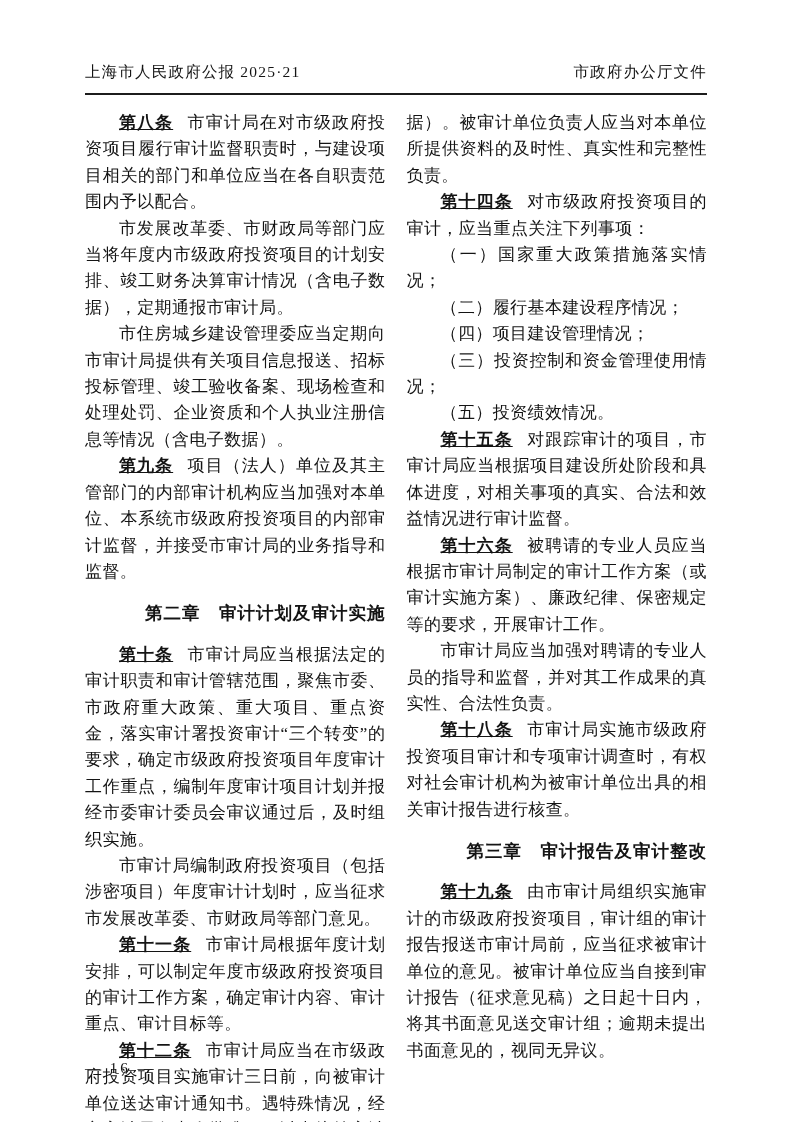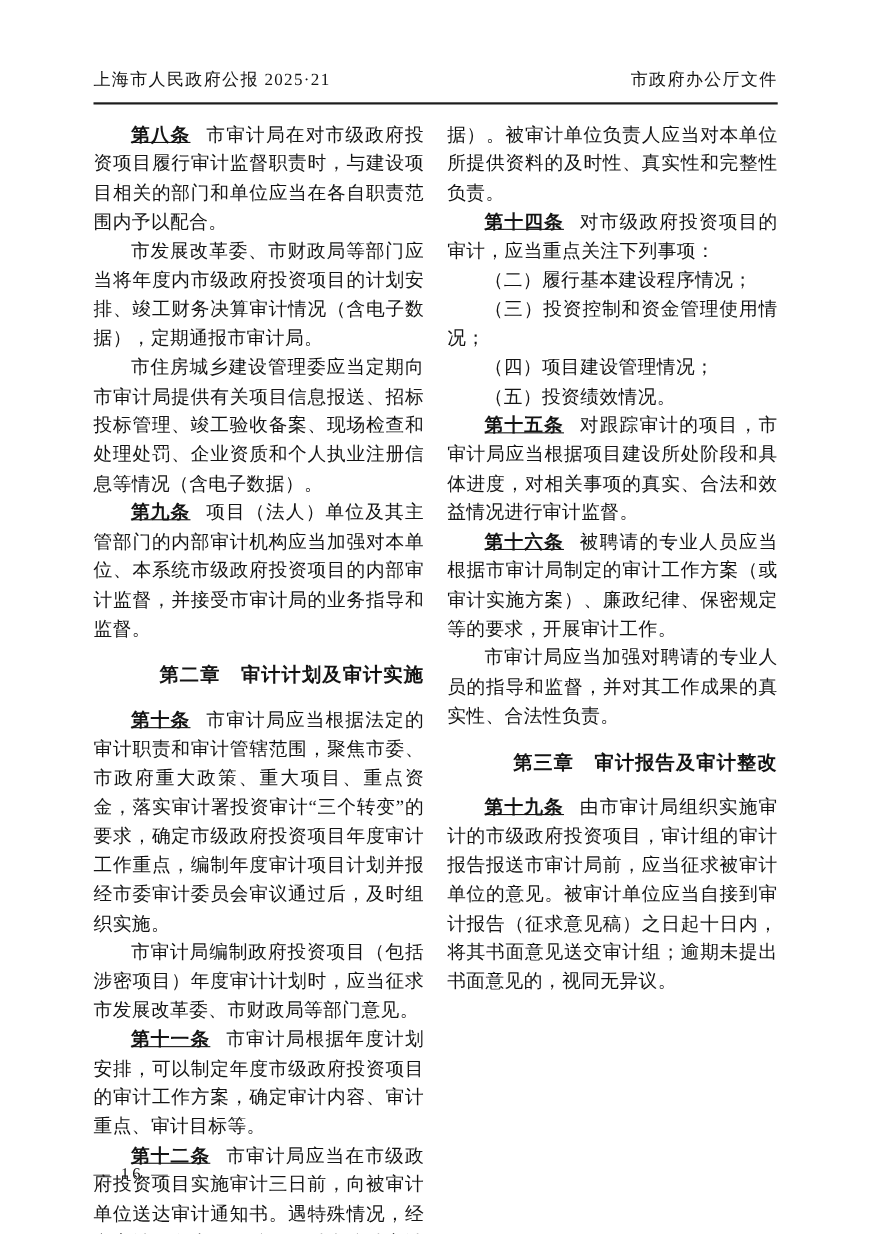--- a/index.html
+++ b/index.html
@@ -88,27 +88,29 @@
       <p class="para"><span class="lead">第十条</span><span>市审计局应当根据法定的审计职责和审计管辖范围，聚焦市委、市政府重大政策、重大项目、重点资金，落实审计署投资审计“三个转变”的要求，确定市级政府投资项目年度审计工作重点，编制年度审计项目计划并报经市委审计委员会审议通过后，及时组织实施。</span></p>
       <p class="para"><span>市审计局编制政府投资项目（包括涉密项目）年度审计计划时，应当征求市发展改革委、市财政局等部门意见。</span></p>
       <p class="para"><span class="lead">第十一条</span><span>市审计局根据年度计划安排，可以制定年度市级政府投资项目的审计工作方案，确定审计内容、审计重点、审计目标等。</span></p>
       <p class="para"><span class="lead">第十二条</span><span>市审计局应当在市级政府投资项目实施审计三日前，向被审计单位送达审计通知书。遇特殊情况，经市审计局负责人批准，可以直接持审计通知书实施审计。</span></p>
 
     </div>
 
     <div class="column">
       <p class="para flush"><span>据）。被审计单位负责人应当对本单位所提供资料的及时性、真实性和完整性负责。</span></p>
       <p class="para"><span class="lead">第十四条</span><span>对市级政府投资项目的审计，应当重点关注下列事项：</span></p>
+      <p class="para"><span>（一）国家重大政策措施落实情况；</span></p>
       <p class="para"><span>（二）履行基本建设程序情况；</span></p>
+      <p class="para"><span>（四）项目建设管理情况；</span></p>
       <p class="para"><span>（三）投资控制和资金管理使用情况；</span></p>
-      <p class="para"><span>（四）项目建设管理情况；</span></p>
       <p class="para"><span>（五）投资绩效情况。</span></p>
       <p class="para"><span class="lead">第十五条</span><span>对跟踪审计的项目，市审计局应当根据项目建设所处阶段和具体进度，对相关事项的真实、合法和效益情况进行审计监督。</span></p>
       <p class="para"><span class="lead">第十六条</span><span>被聘请的专业人员应当根据市审计局制定的审计工作方案（或审计实施方案）、廉政纪律、保密规定等的要求，开展审计工作。</span></p>
       <p class="para"><span>市审计局应当加强对聘请的专业人员的指导和监督，并对其工作成果的真实性、合法性负责。</span></p>
+      <p class="para"><span class="lead">第十八条</span><span>市审计局实施市级政府投资项目审计和专项审计调查时，有权对社会审计机构为被审计单位出具的相关审计报告进行核查。</span></p>
       <h2 class="chapter-heading">第三章　审计报告及审计整改</h2>
       <p class="para"><span class="lead">第十九条</span><span>由市审计局组织实施审计的市级政府投资项目，审计组的审计报告报送市审计局前，应当征求被审计单位的意见。被审计单位应当自接到审计报告（征求意见稿）之日起十日内，将其书面意见送交审计组；逾期未提出书面意见的，视同无异议。</span></p>
 
     </div>
 
   </div>
 
   <div class="footer">
     <span>— 16 —</span>
   </div>

